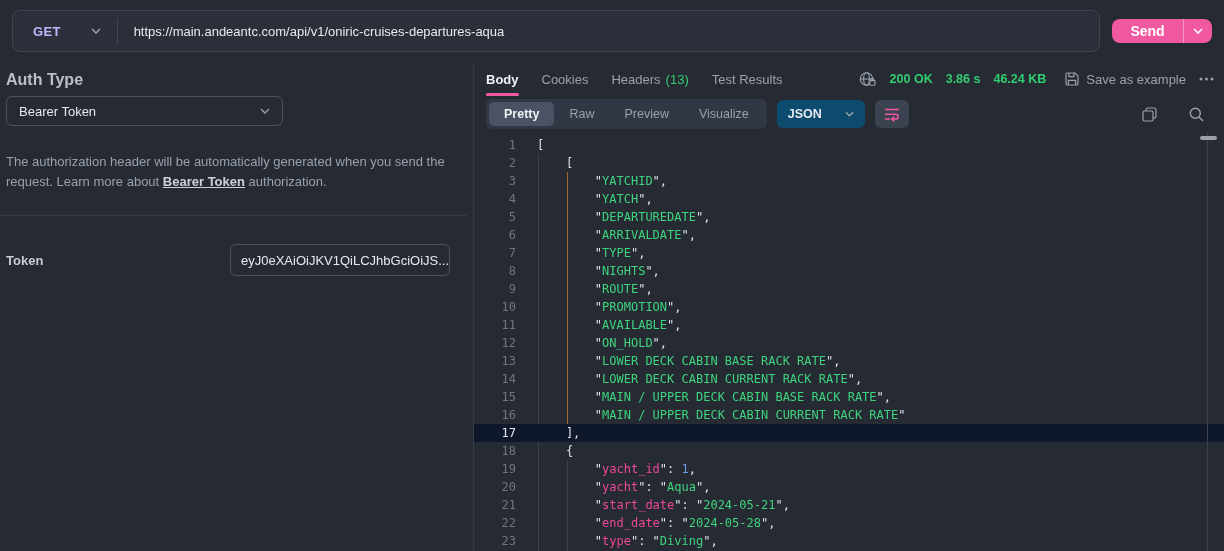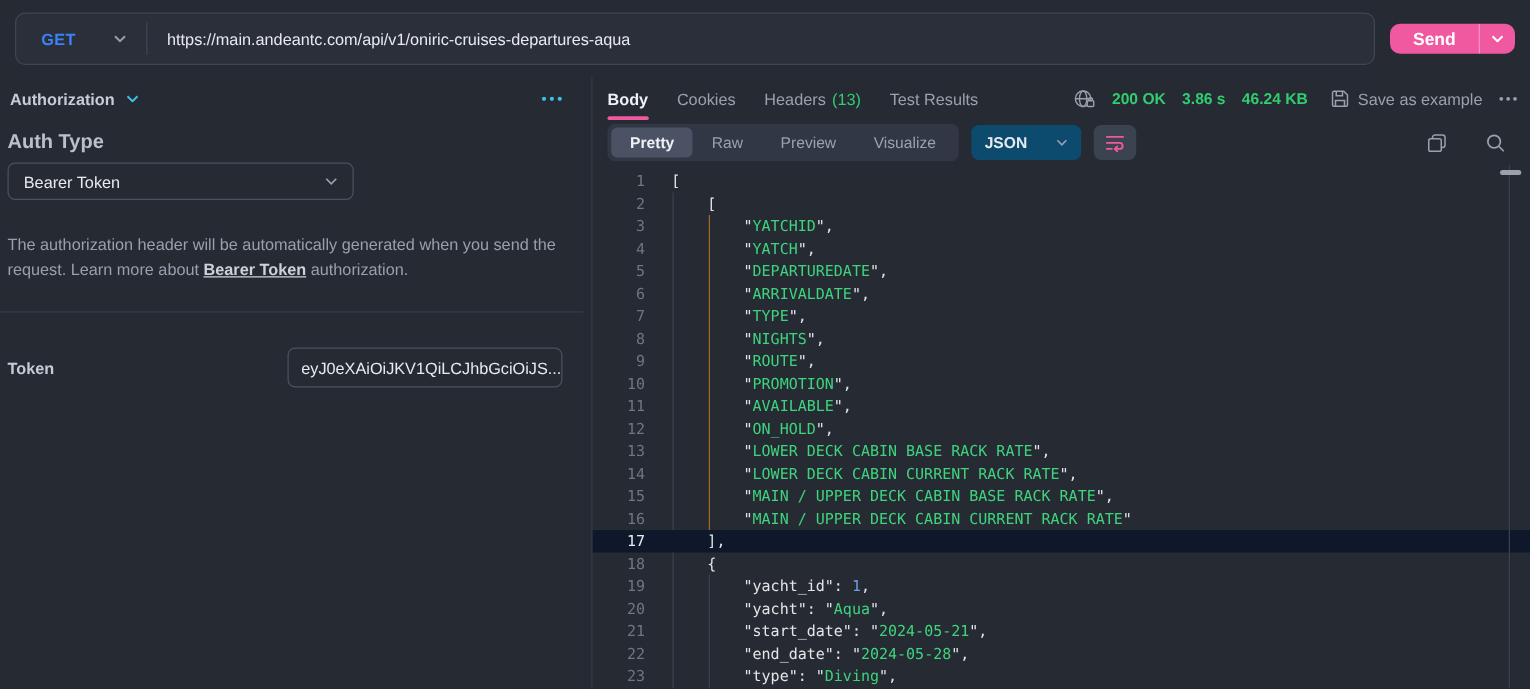--- a/index.html
+++ b/index.html
@@ -9,21 +9,21 @@
     background:#262a33; color:#e7eaef;
     font-family:"Liberation Sans", sans-serif;
   }
   svg { display:block; }
 
   
   .request-row { display:flex; align-items:center; gap:12px; padding:10px 12px; height:62px; }
   .url-bar { flex:1; display:flex; align-items:center; height:42px; background:#2a2f3a;
              border:1px solid #3f4553; border-radius:8px; min-width:0; }
   .method { display:flex; align-items:center; gap:30px; padding:0 16px 0 20px; cursor:pointer; }
-  .method-label { color:#3b82f6; font-weight:700; font-size:13px; letter-spacing:.3px; }
+  .method-label { color:#c4b5fd; font-weight:700; font-size:13px; letter-spacing:.3px; }
   .vdiv { width:1px; height:26px; background:#3f4553; }
   .url-text { padding:0 16px; font-size:13px; color:#e7eaef; white-space:nowrap; overflow:hidden; }
   .send-btn { display:flex; align-items:stretch; height:24px; width:100px; border-radius:8px;
               overflow:hidden; background:#f0599f; cursor:pointer; border:none; padding:0; }
   .send-main { flex:1; display:flex; align-items:center; justify-content:center;
                font-weight:700; font-size:14px; color:#fff; font-family:"Liberation Sans",sans-serif; }
   .send-sep { width:1px; background:rgba(255,255,255,.35); }
   .send-caret { display:flex; align-items:center; padding:0 9px; color:#fff; }
 
   
@@ -81,21 +81,21 @@
   .guide { position:absolute; width:1px; background:#3a404c; }
   .guide.active { background:#a06a2c; }
   .lines { position:relative; }
   .code-line { display:flex; height:18px; position:relative; cursor:text; }
   .code-line.hl { background:#0f172a; }
   .ln { width:42px; flex:none; text-align:right; color:#6e7683; }
   .code-line.hl .ln { color:#e7eaef; }
   .lc { margin-left:21px; white-space:pre; }
   .tk-p { color:#dfe3ea; }
   .tk-s { color:#3ed47e; }
-  .tk-k { color:#e5e5e5; }
+  .tk-k { color:#ec4899; }
   .tk-num { color:#6d9ee8; }
   .sb-track { position:absolute; right:16px; top:0; bottom:0; width:1px; background:#3a404c; }
   .sb-thumb { position:absolute; right:7px; top:4px; width:17px; height:4px; background:#9aa1ab; border-radius:2px; cursor:grab; }
 </style>
 </head>
 <body>
 
 <div class="request-row">
   <div class="url-bar">
     <div class="method">
@@ -116,36 +116,20 @@
       <svg width="10" height="6" viewBox="0 0 10 6">
           <path d="M1 1l4 4 4-4" fill="none" stroke="currentColor" stroke-width="1.6"></path>
         </svg>
     </span>
   </button>
 </div>
 
 <div class="main">
 
   <div class="left">
-    <div class="auth-head">
-      <span class="auth-title">Authorization</span>
-      <span class="cyan">
-        <svg width="10" height="6" viewBox="0 0 10 6">
-            <path d="M1 1l4 4 4-4" fill="none" stroke="currentColor" stroke-width="1.6"></path>
-          </svg>
-      </span>
-      <span class="spacer"></span>
-      <span class="cyan">
-        <svg width="17" height="4" viewBox="0 0 17 4" fill="currentColor">
-            <circle cx="2.2" cy="2" r="1.7"></circle>
-            <circle cx="8.5" cy="2" r="1.7"></circle>
-            <circle cx="14.8" cy="2" r="1.7"></circle>
-          </svg>
-      </span>
-    </div>
 
     <div class="auth-type-label">Auth Type</div>
     <div class="select">
       <span class="select-value">Bearer Token</span>
       <span class="gray-ic">
         <svg width="10" height="6" viewBox="0 0 10 6">
             <path d="M1 1l4 4 4-4" fill="none" stroke="currentColor" stroke-width="1.4"></path>
           </svg>
       </span>
     </div>

